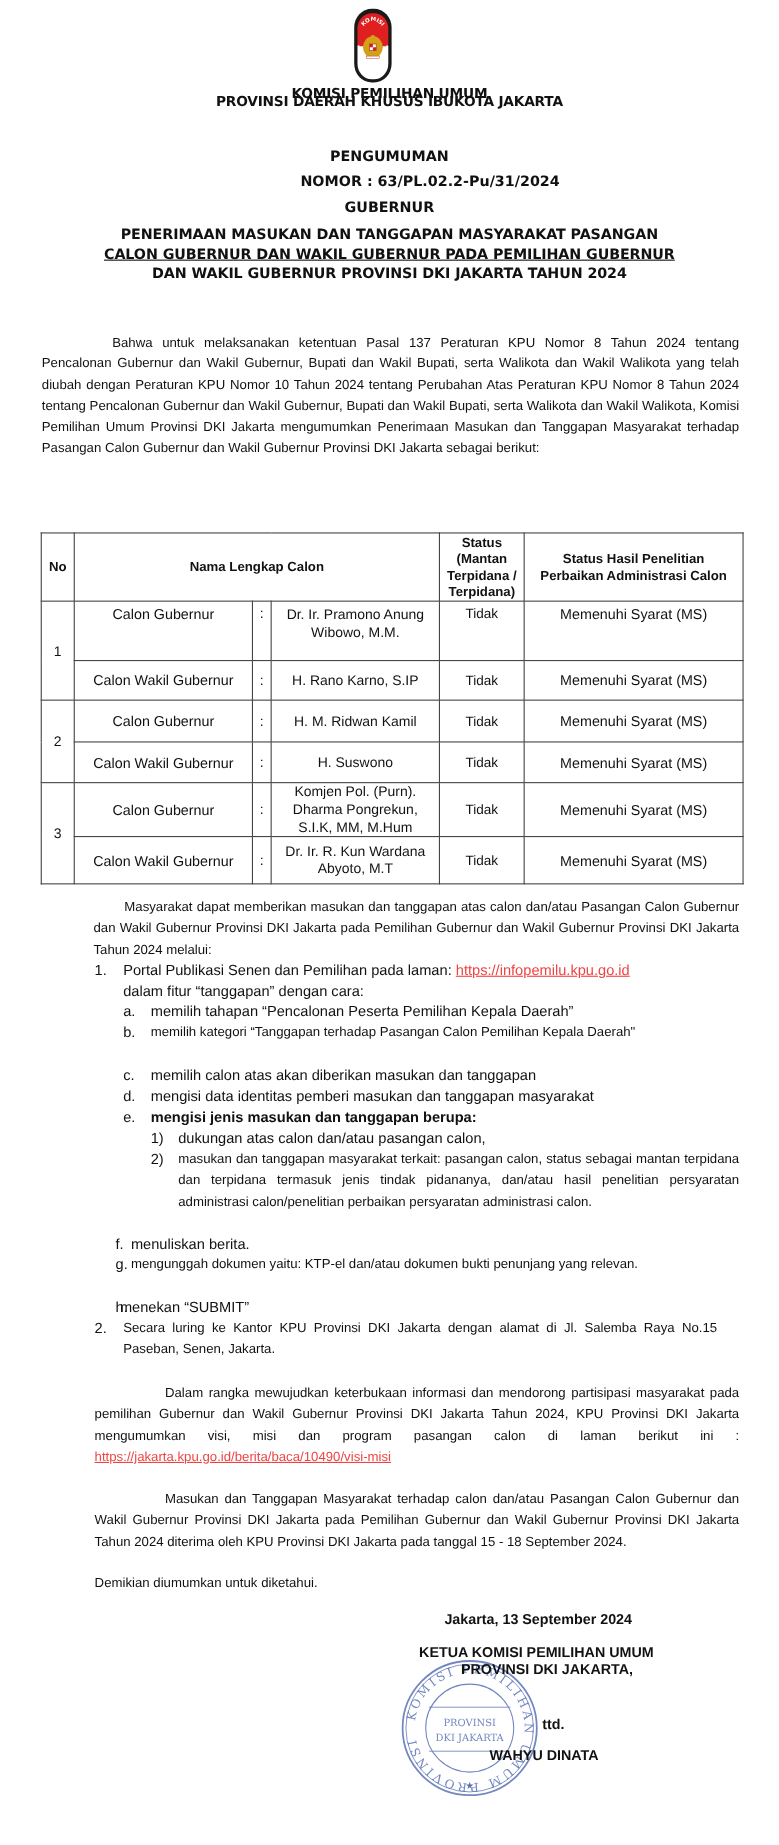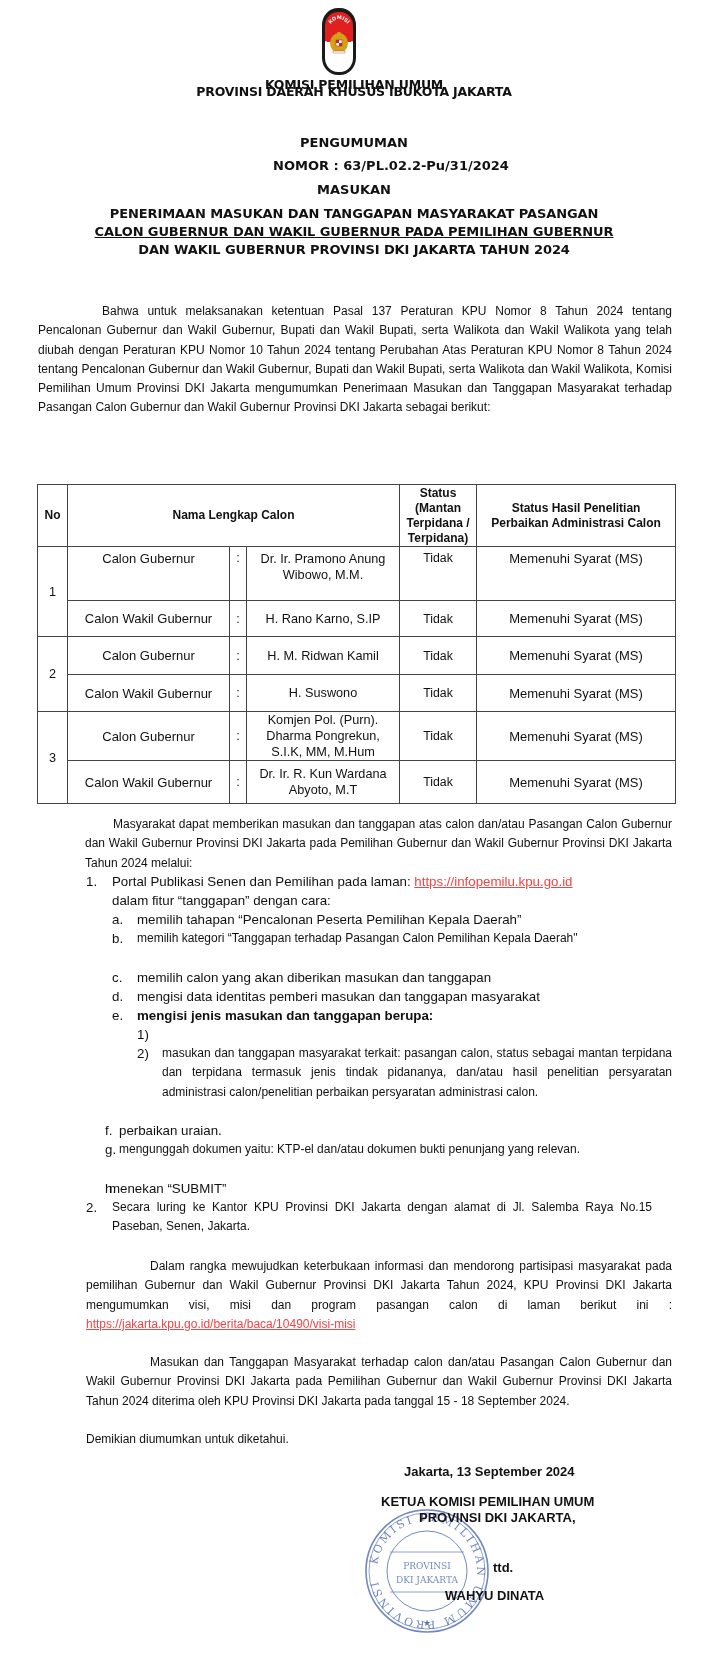--- a/index.html
+++ b/index.html
@@ -75,21 +75,21 @@
   <rect x="12" y="46" width="12" height="2" fill="#fff" stroke="#a33" stroke-width="0.4"></rect>
   <circle cx="5" cy="37" r="0.9" fill="#fff"></circle>
   <circle cx="31" cy="37" r="0.9" fill="#fff"></circle>
 </svg>
 
 <div class="abs center hdr-org" style="top:77px;">KOMISI PEMILIHAN UMUM</div>
 <div class="abs center hdr-org" style="top:84px;">PROVINSI DAERAH KHUSUS IBUKOTA JAKARTA</div>
 
 <div class="abs center title" style="top:135px;">PENGUMUMAN</div>
 <div class="abs center title" style="top:158px;padding-left:37px;">NOMOR : 63/PL.02.2-Pu/31/2024</div>
-<div class="abs center title" style="top:182px;">MASUKAN</div>
+<div class="abs center title" style="top:182px;">GUBERNUR</div>
 
 <div class="abs center subject" style="top:205px;">PENERIMAAN MASUKAN DAN TANGGAPAN MASYARAKAT PASANGAN</div>
 <div class="abs center subject" style="top:223px;text-decoration:underline;">CALON GUBERNUR DAN WAKIL GUBERNUR PADA PEMILIHAN GUBERNUR</div>
 <div class="abs center subject" style="top:241px;">DAN WAKIL GUBERNUR PROVINSI DKI JAKARTA TAHUN 2024</div>
 
 <div class="abs para indent" style="left:38px; top:302px; width:634px;">Bahwa untuk melaksanakan ketentuan Pasal 137 Peraturan KPU Nomor 8 Tahun 2024 tentang Pencalonan Gubernur dan Wakil Gubernur, Bupati dan Wakil Bupati, serta Walikota dan Wakil Walikota yang telah diubah dengan Peraturan KPU Nomor 10 Tahun 2024 tentang Perubahan Atas Peraturan KPU Nomor 8 Tahun 2024 tentang Pencalonan Gubernur dan Wakil Gubernur,  Bupati dan Wakil Bupati, serta Walikota dan Wakil Walikota, Komisi Pemilihan Umum Provinsi DKI Jakarta mengumumkan Penerimaan Masukan dan Tanggapan Masyarakat terhadap Pasangan Calon Gubernur dan Wakil Gubernur Provinsi DKI Jakarta  sebagai berikut:</div>
 
 <table id="cand-table" class="abs">
   <colgroup>
     <col style="width:30px">
@@ -166,35 +166,36 @@
   </div>
   <div class="li" style="left:112px; top:891px;">dalam fitur “tanggapan” dengan cara:</div>
 
   <div class="marker" style="left:112px; top:910px;">a.</div>
   <div class="li" style="left:137px; top:910px; width:536px;">memilih tahapan “Pencalonan Peserta Pemilihan Kepala Daerah”</div>
 
   <div class="marker" style="left:112px; top:929px;">b.</div>
   <div class="li para" style="left:137px; top:929px; width:536px;">memilih kategori “Tanggapan terhadap Pasangan Calon Pemilihan Kepala Daerah"</div>
 
   <div class="marker" style="left:112px; top:968px;">c.</div>
-  <div class="li" style="left:137px; top:968px; width:536px;">memilih calon yang akan diberikan masukan dan tanggapan</div>
+  <div class="li" style="left:137px; top:968px; width:536px;">memilih calon atas akan diberikan masukan dan tanggapan</div>
 
   <div class="marker" style="left:112px; top:987px;">d.</div>
   <div class="li" style="left:137px; top:987px; width:536px;">mengisi data identitas pemberi masukan dan tanggapan masyarakat</div>
 
   <div class="marker" style="left:112px; top:1006px;">e.</div>
   <div class="li" style="left:137px; top:1006px; width:536px;font-weight:bold;">mengisi jenis masukan dan tanggapan berupa:</div>
 
   <div class="marker" style="left:137px; top:1025px;">1)</div>
+  <div class="li" style="left:162px; top:1025px; width:510px;">dukungan atas calon dan/atau pasangan calon,</div>
 
   <div class="marker" style="left:137px; top:1044px;">2)</div>
   <div class="li para" style="left:162px; top:1044px; width:510px;">masukan dan tanggapan masyarakat terkait: pasangan calon, status sebagai mantan terpidana dan terpidana termasuk jenis tindak pidananya, dan/atau hasil penelitian persyaratan administrasi calon/penelitian perbaikan persyaratan administrasi calon.</div>
 
   <div class="marker" style="left:105px; top:1121px;">f.</div>
-  <div class="li" style="left:119px; top:1121px; width:553px;">perbaikan uraian.</div>
+  <div class="li" style="left:119px; top:1121px; width:553px;">menuliskan berita.</div>
 
   <div class="marker" style="left:105px; top:1140px;">g.</div>
   <div class="li para" style="left:119px; top:1140px; width:553px;">mengunggah dokumen yaitu: KTP-el dan/atau dokumen bukti penunjang yang relevan.</div>
 
   <div class="marker" style="left:105px; top:1179px;">h.</div>
   <div class="li" style="left:109px; top:1179px; width:553px;">menekan “SUBMIT”</div>
 
   <div class="marker" style="left:86px; top:1198px;">2.</div>
   <div class="li para" style="left:112px; top:1198px; width:540px;">Secara luring ke Kantor KPU Provinsi DKI Jakarta dengan alamat di Jl. Salemba Raya No.15 Paseban, Senen, Jakarta.</div>
 </div>

